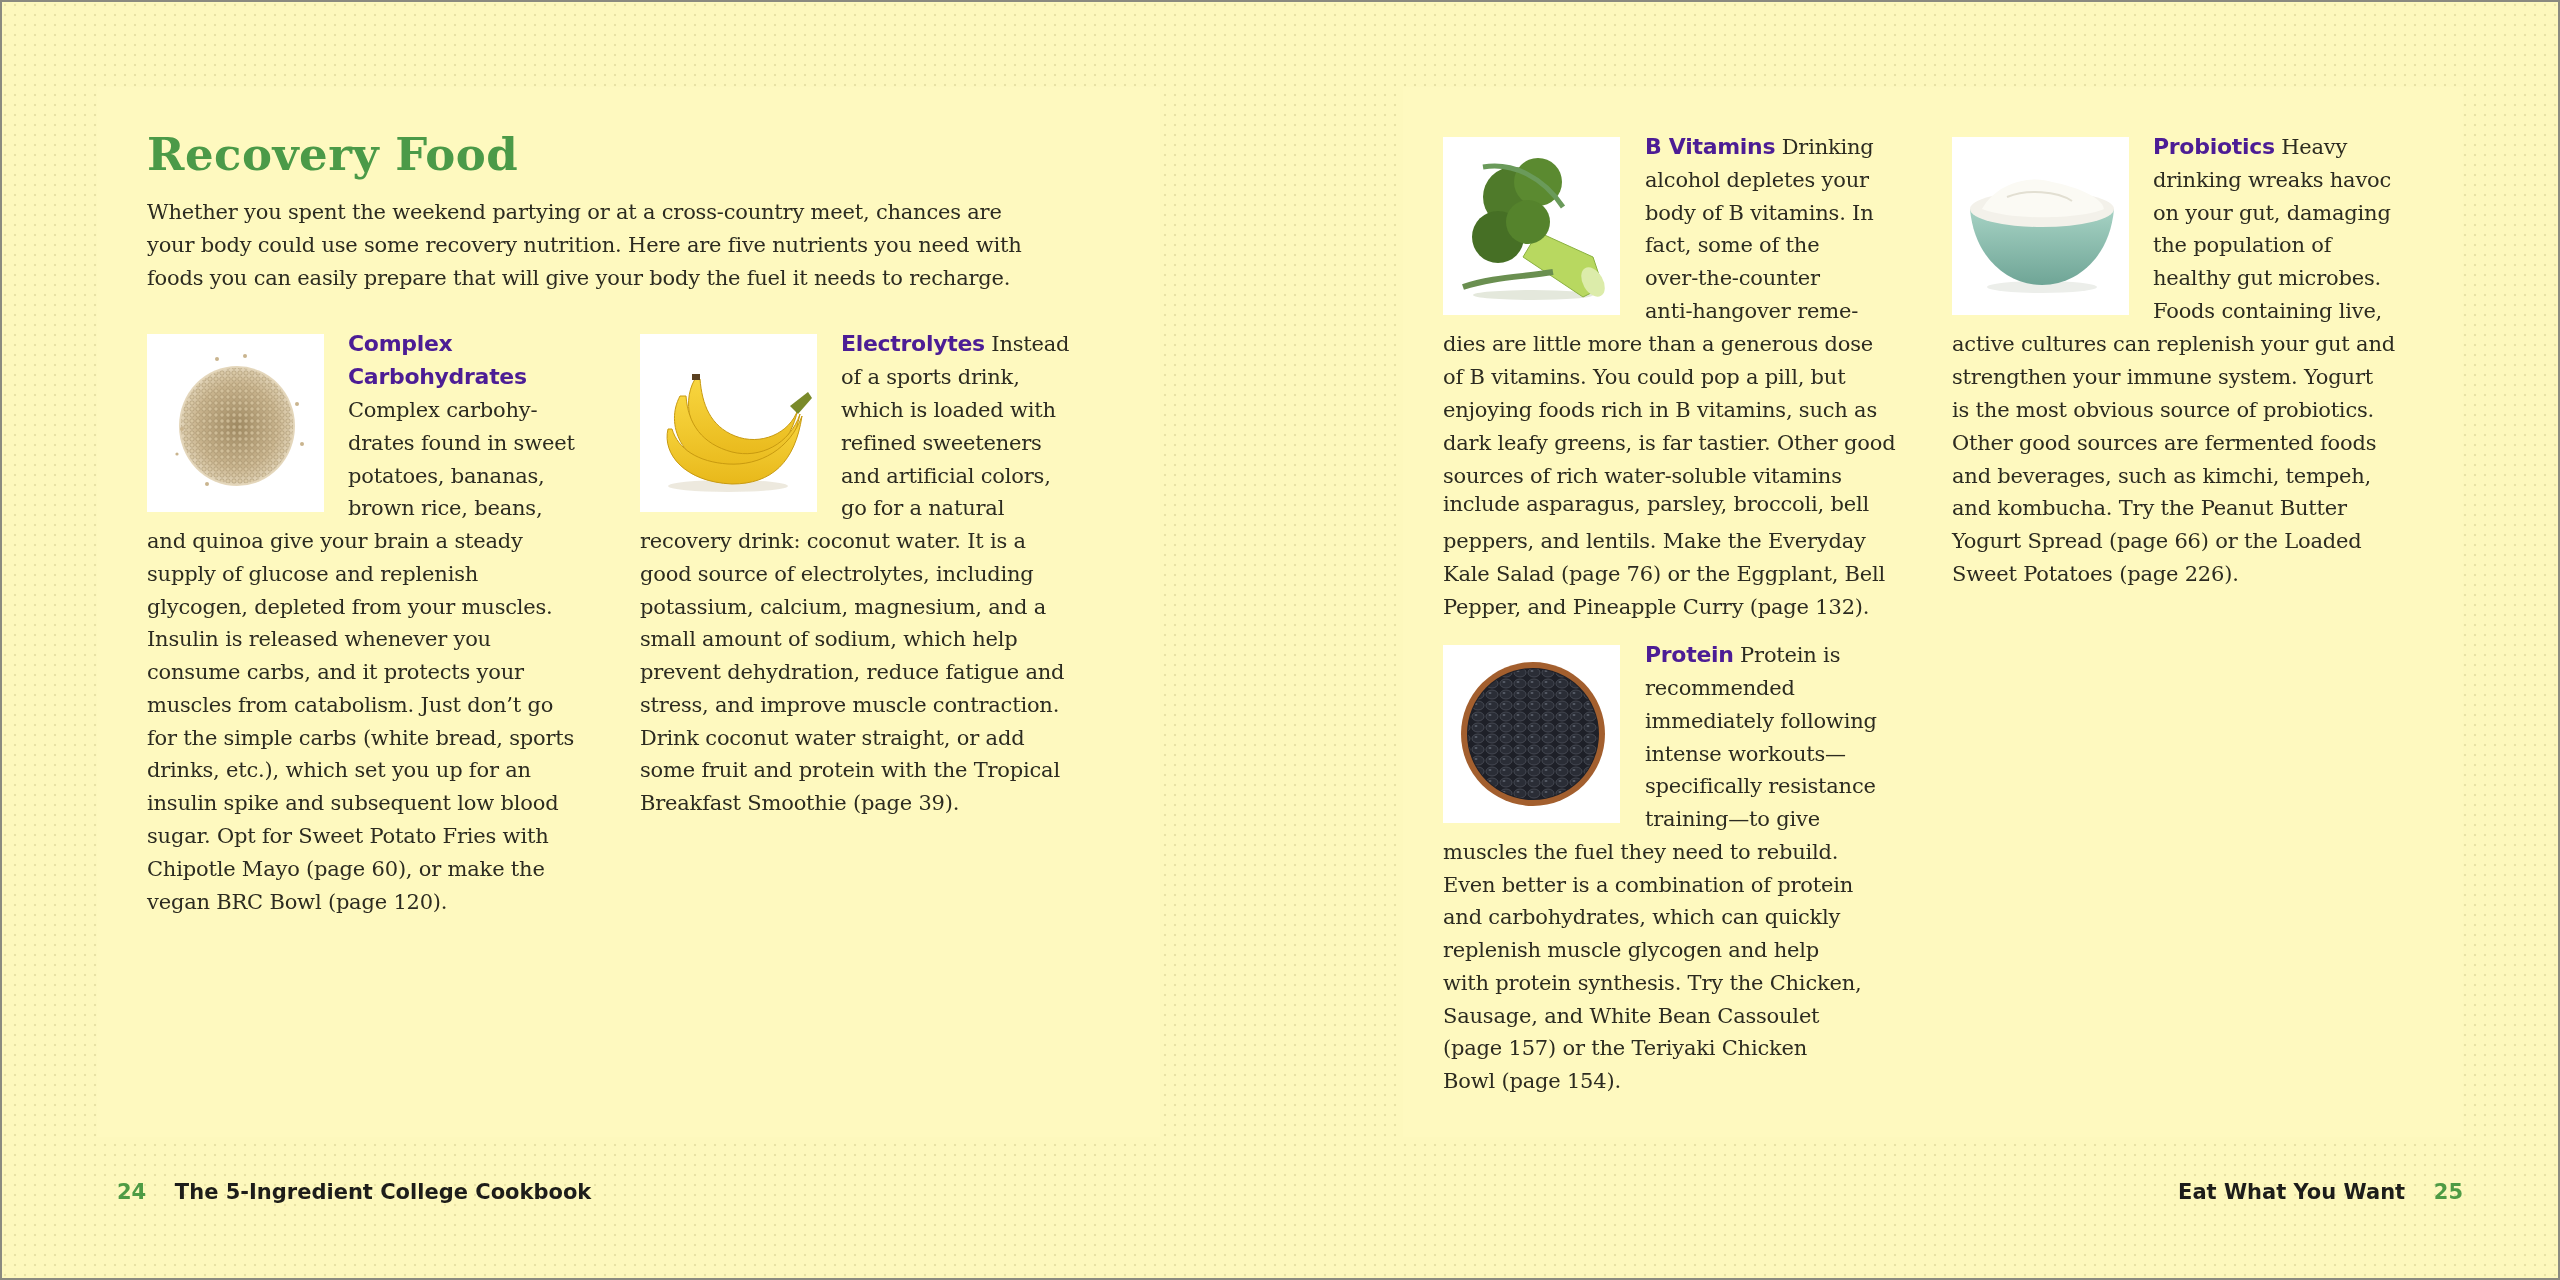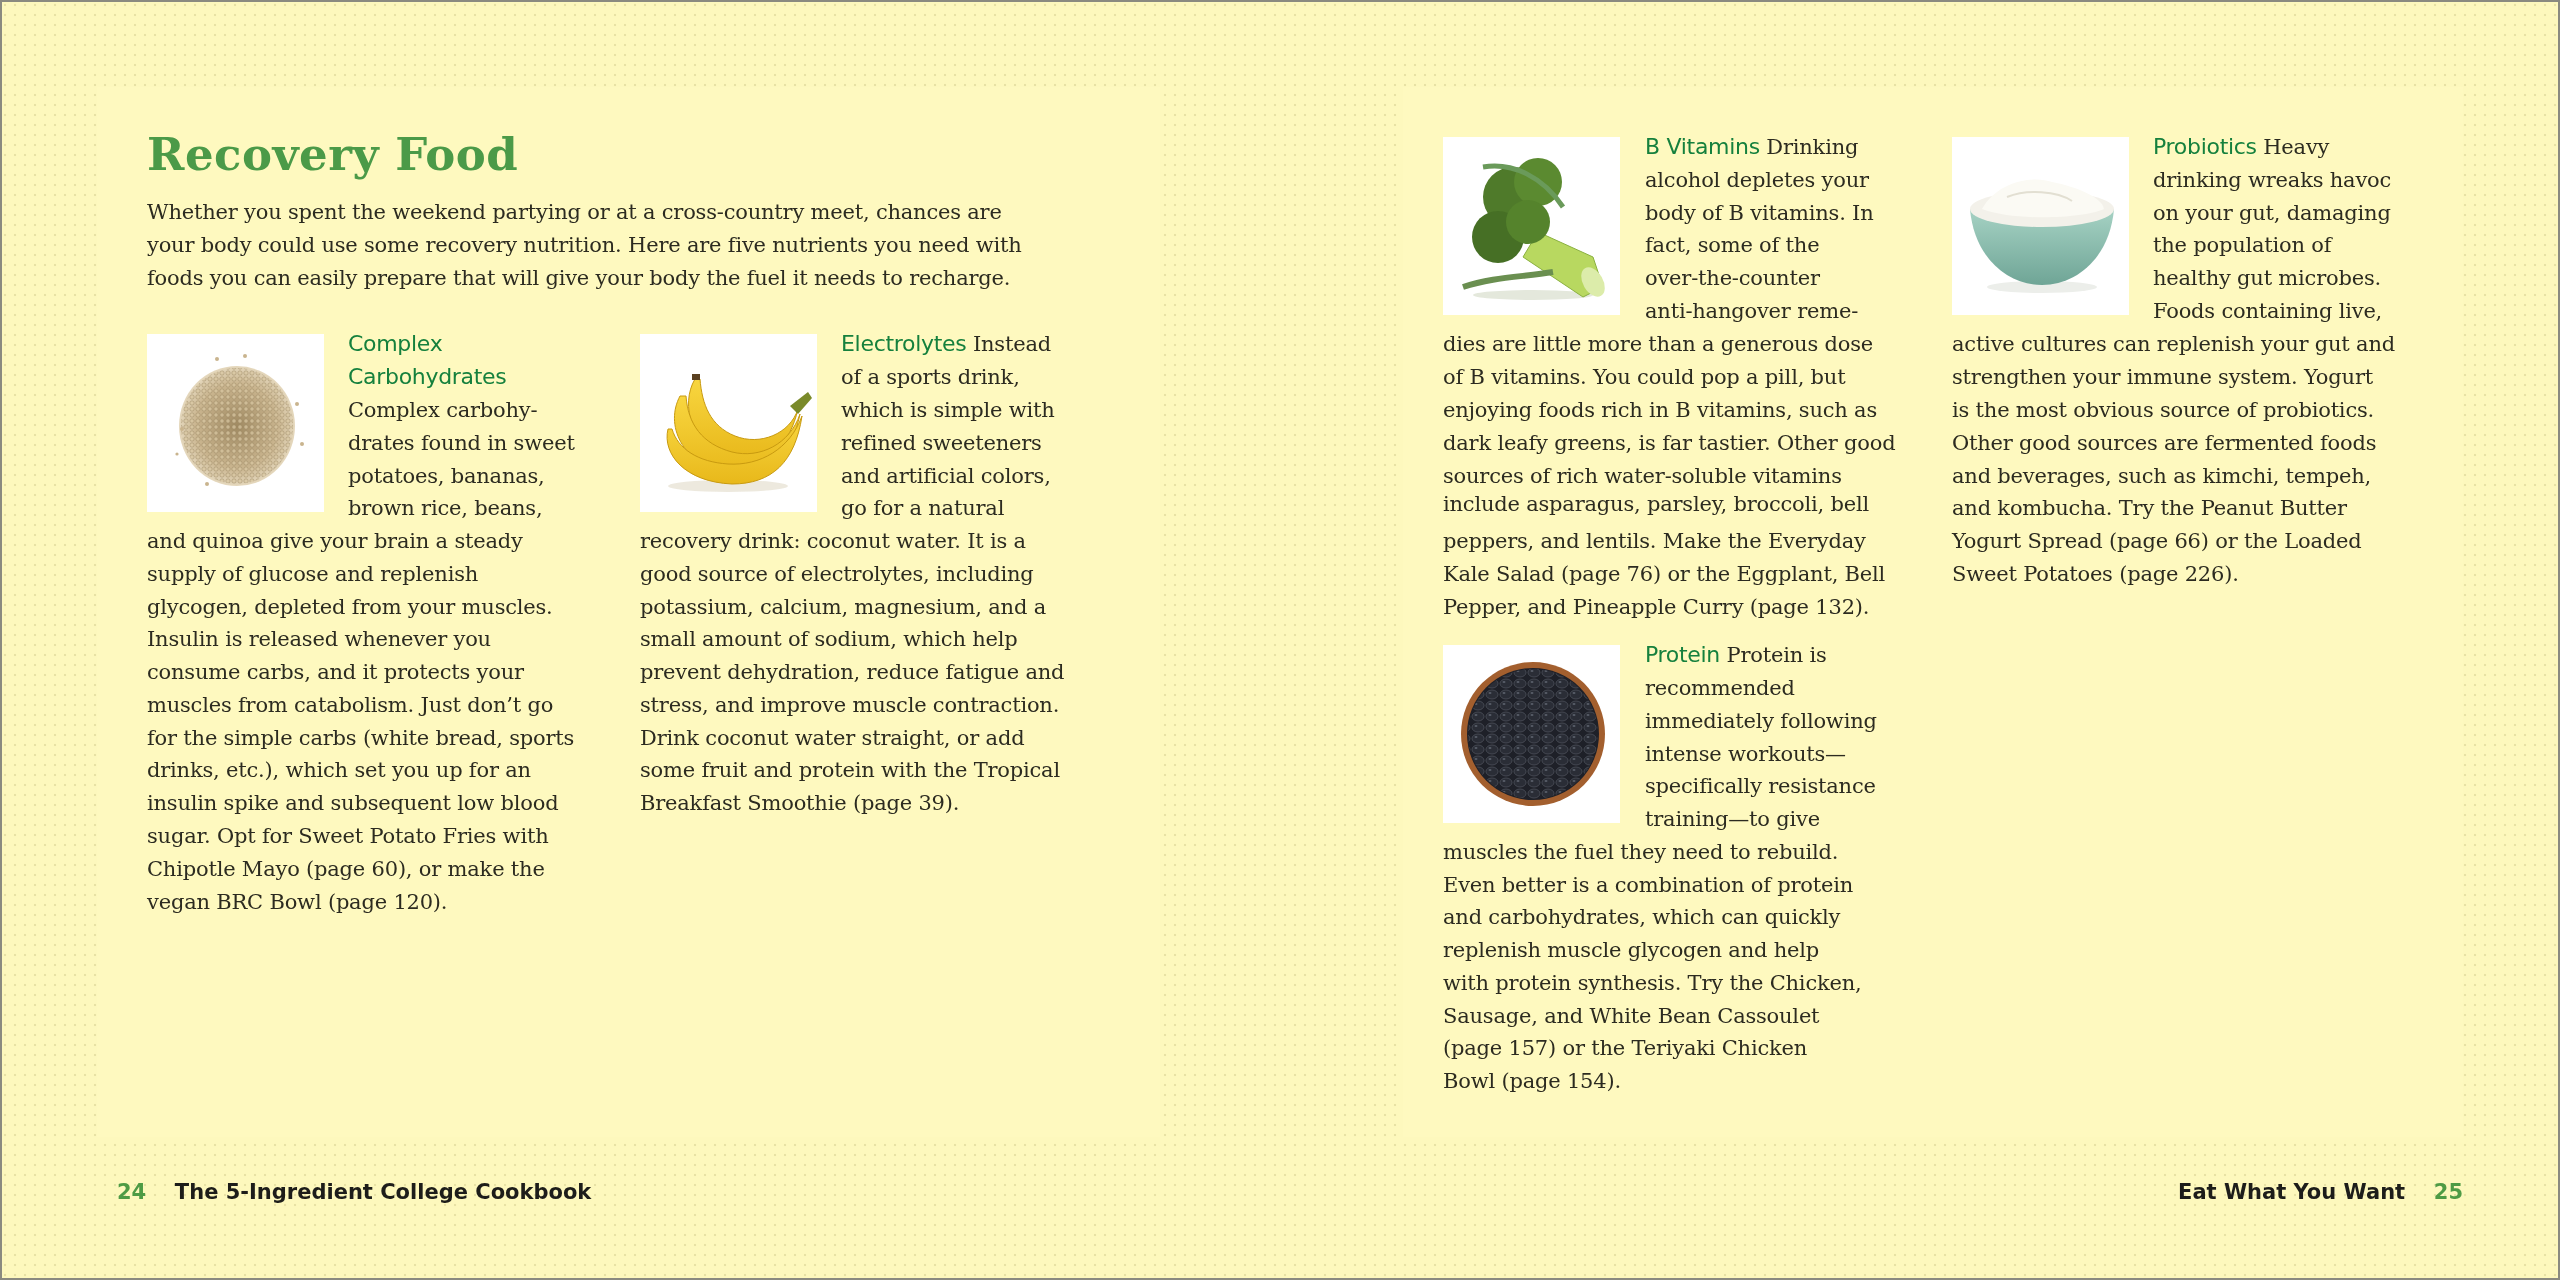--- a/index.html
+++ b/index.html
@@ -23,21 +23,21 @@
     font-size: 45px; color: #4b9a48; letter-spacing: 0.5px; white-space: nowrap;
   }
   .line {
     position: absolute; white-space: nowrap;
     font-family: "DejaVu Serif", "Liberation Serif", serif;
     font-size: 21px; color: #2c2b20; line-height: 32.7px; height: 32.7px;
     letter-spacing: -0.2px;
   }
   .lead {
     font-family: "DejaVu Sans", "Liberation Sans", sans-serif;
-    font-weight: normal; color: #15803d; font-size: 22px; letter-spacing: -0.3px;
+    font-weight: bold; color: #4c1d95; font-size: 22px; letter-spacing: -0.3px;
   }
   .photo {
     position: absolute; width: 177px; height: 178px; background: #ffffff; overflow: hidden;
   }
   .footer {
     position: absolute; top: 1180px; font-family: "DejaVu Sans", "Liberation Sans", sans-serif;
     font-size: 21px; font-weight: bold; color: #1d1d1a; white-space: nowrap; margin-left: 20px;
   }
   .footer .num { color: #4e9b45; }
 </style>
@@ -111,21 +111,21 @@
       <ellipse cx="88" cy="152" rx="60" ry="6" fill="#e6e0d0" opacity="0.7"></ellipse>
       <path d="M55 45 C 40 70, 50 115, 95 125 C 130 130, 150 110, 158 75 C 150 100, 120 112, 95 102 C 70 92, 62 70, 60 45 Z" fill="url(#bg1)" stroke="#c89a10" stroke-width="1"></path>
       <path d="M40 62 C 25 90, 40 130, 90 140 C 130 145, 152 120, 160 80 C 150 110, 120 125, 92 118 C 62 110, 48 90, 46 62 Z" fill="url(#bg1)" stroke="#c89a10" stroke-width="1"></path>
       <path d="M28 95 C 22 120, 45 148, 92 150 C 132 150, 155 128, 162 82 C 150 115, 120 132, 88 130 C 58 128, 38 115, 32 95 Z" fill="url(#bg1)" stroke="#c89a10" stroke-width="1"></path>
       <path d="M150 72 L 168 58 L 172 64 L 158 80 Z" fill="#7a8a2a"></path>
       <rect x="52" y="40" width="8" height="6" fill="#5a4020"></rect>
     </svg>
   </div>
   <div class="line" style="left:841px;top:328px"><span class="lead">Electrolytes</span><span> Instead</span></div>
   <div class="line" style="left:841px;top:361px">of a sports drink,</div>
-  <div class="line" style="left:841px;top:394px">which is simple with</div>
+  <div class="line" style="left:841px;top:394px">which is loaded with</div>
   <div class="line" style="left:841px;top:427px">refined sweeteners</div>
   <div class="line" style="left:841px;top:460px">and artificial colors,</div>
   <div class="line" style="left:841px;top:492px">go for a natural</div>
   <div class="line" style="left:640px;top:525px">recovery drink: coconut water. It is a</div>
   <div class="line" style="left:640px;top:558px">good source of electrolytes, including</div>
   <div class="line" style="left:640px;top:591px">potassium, calcium, magnesium, and a</div>
   <div class="line" style="left:640px;top:623px">small amount of sodium, which help</div>
   <div class="line" style="left:640px;top:656px">prevent dehydration, reduce fatigue and</div>
   <div class="line" style="left:640px;top:689px">stress, and improve muscle contraction.</div>
   <div class="line" style="left:640px;top:722px">Drink coconut water straight, or add</div>

